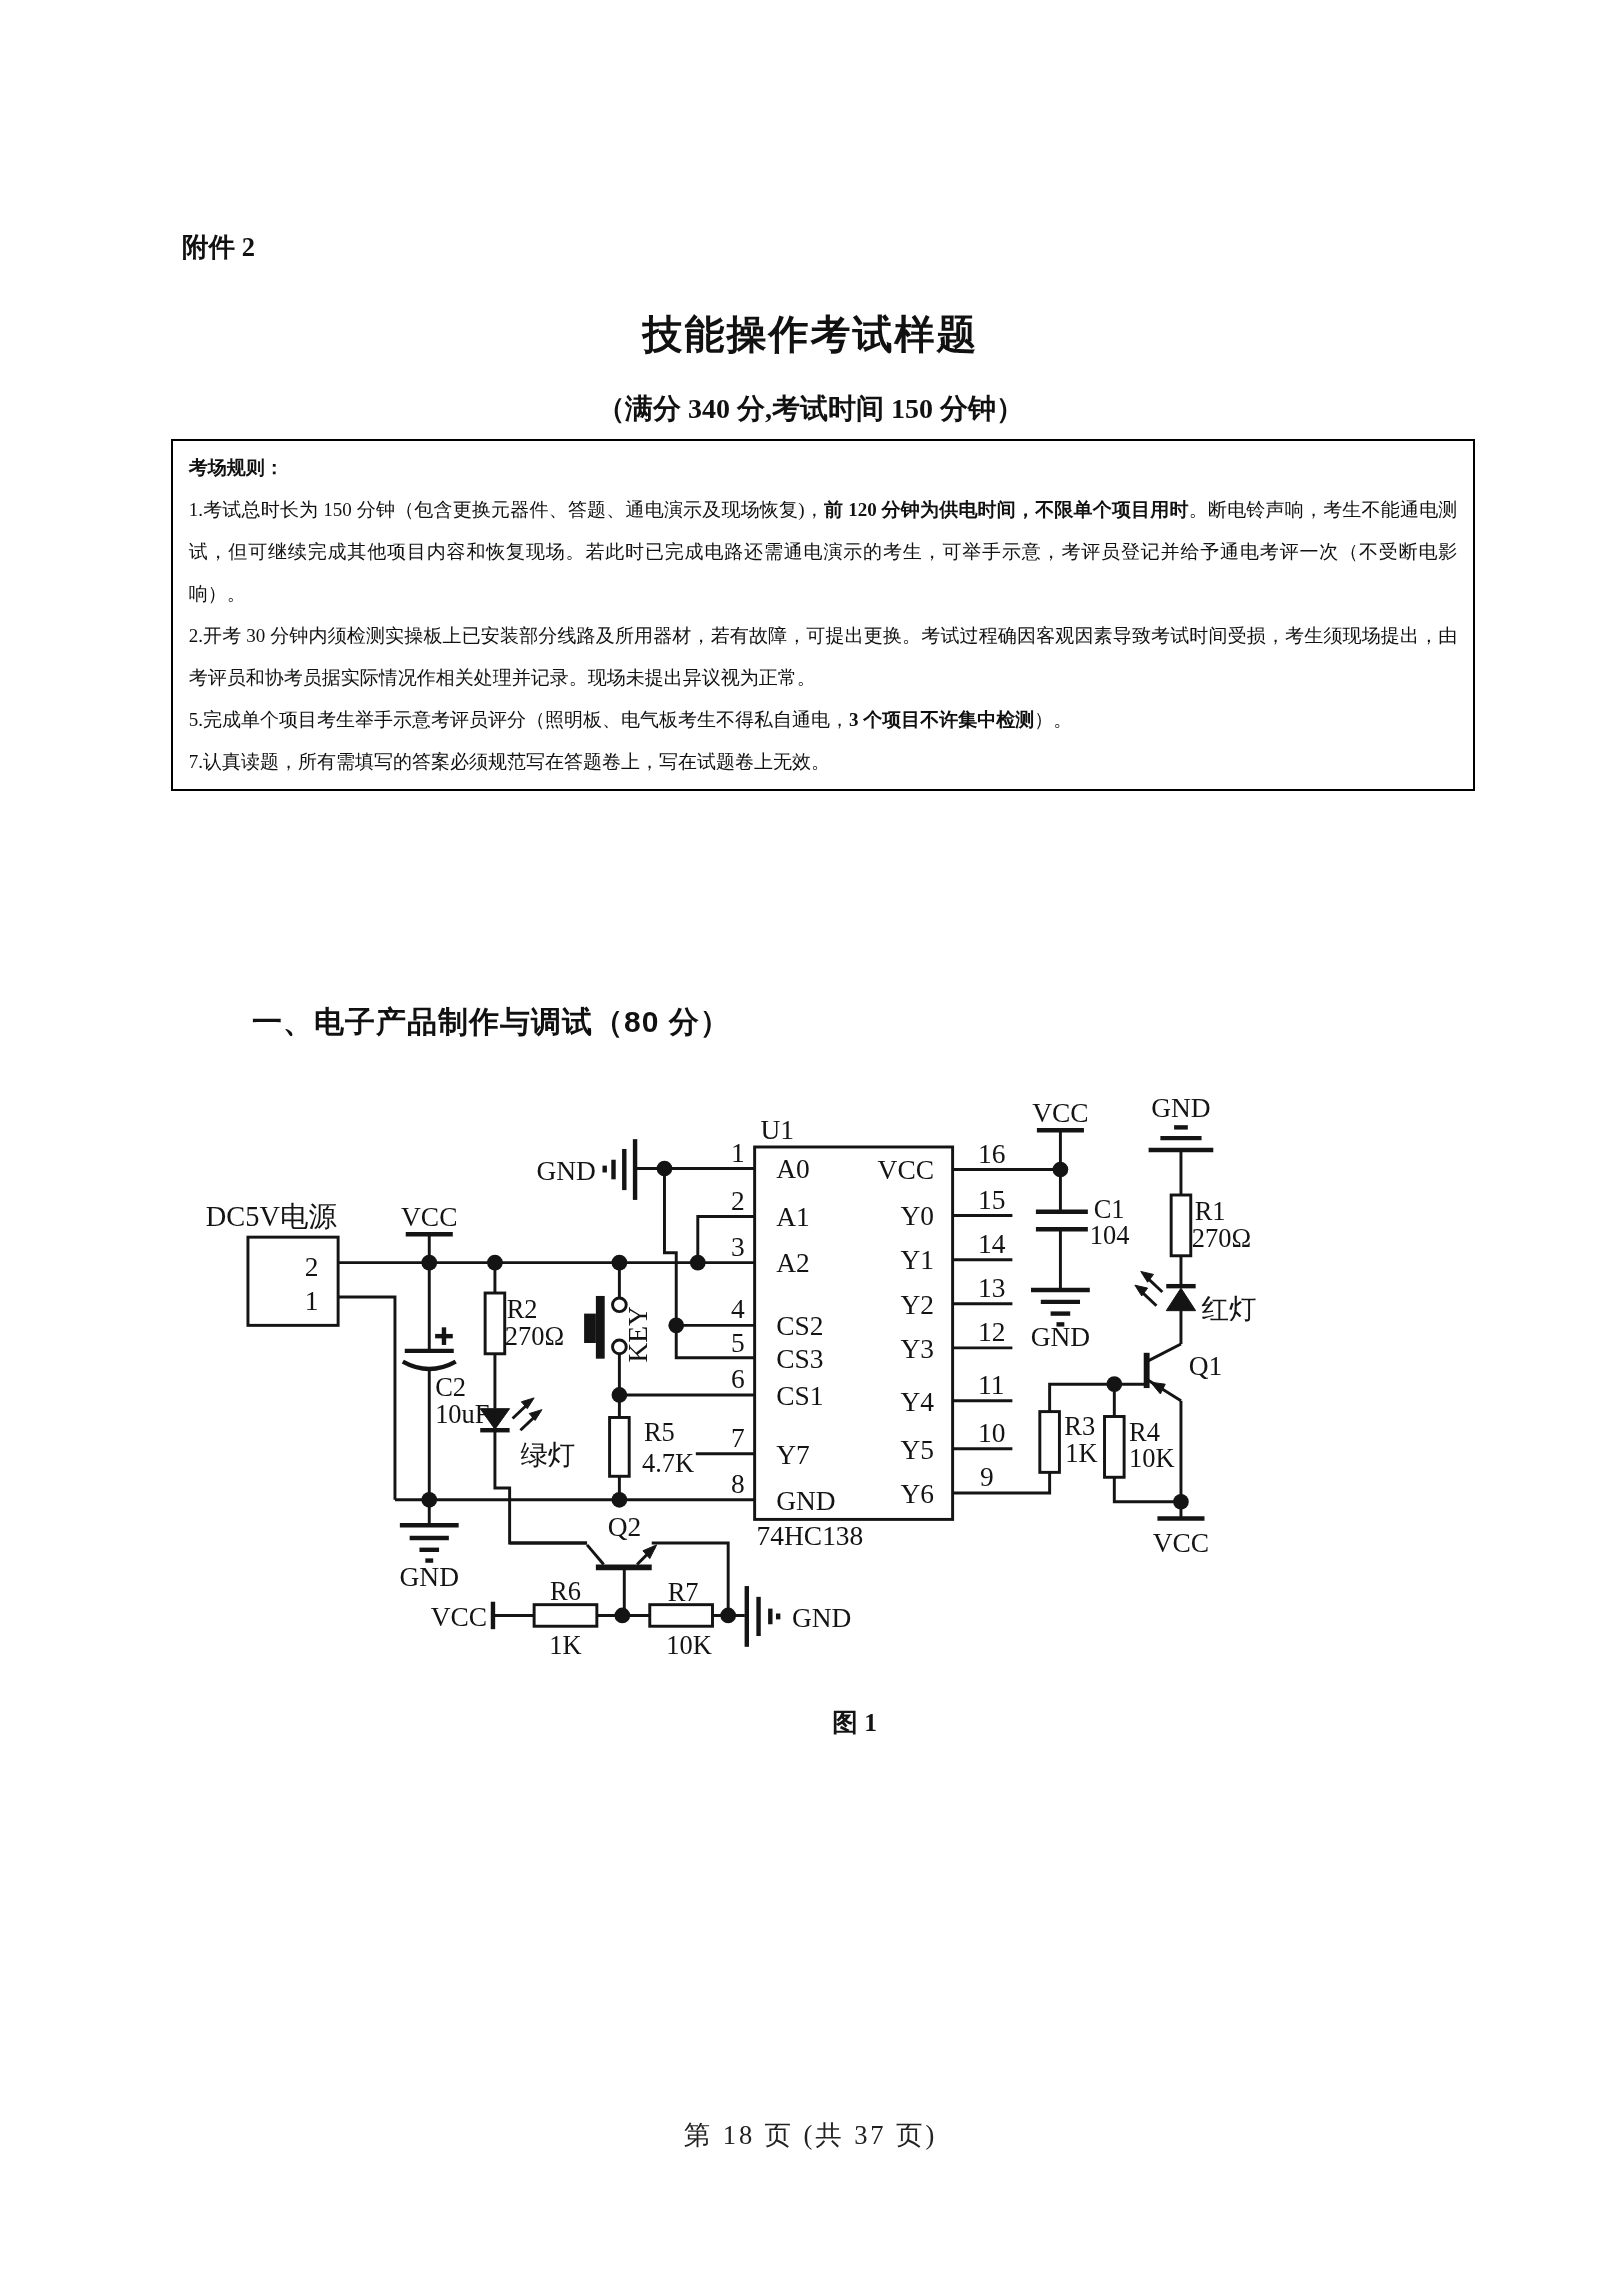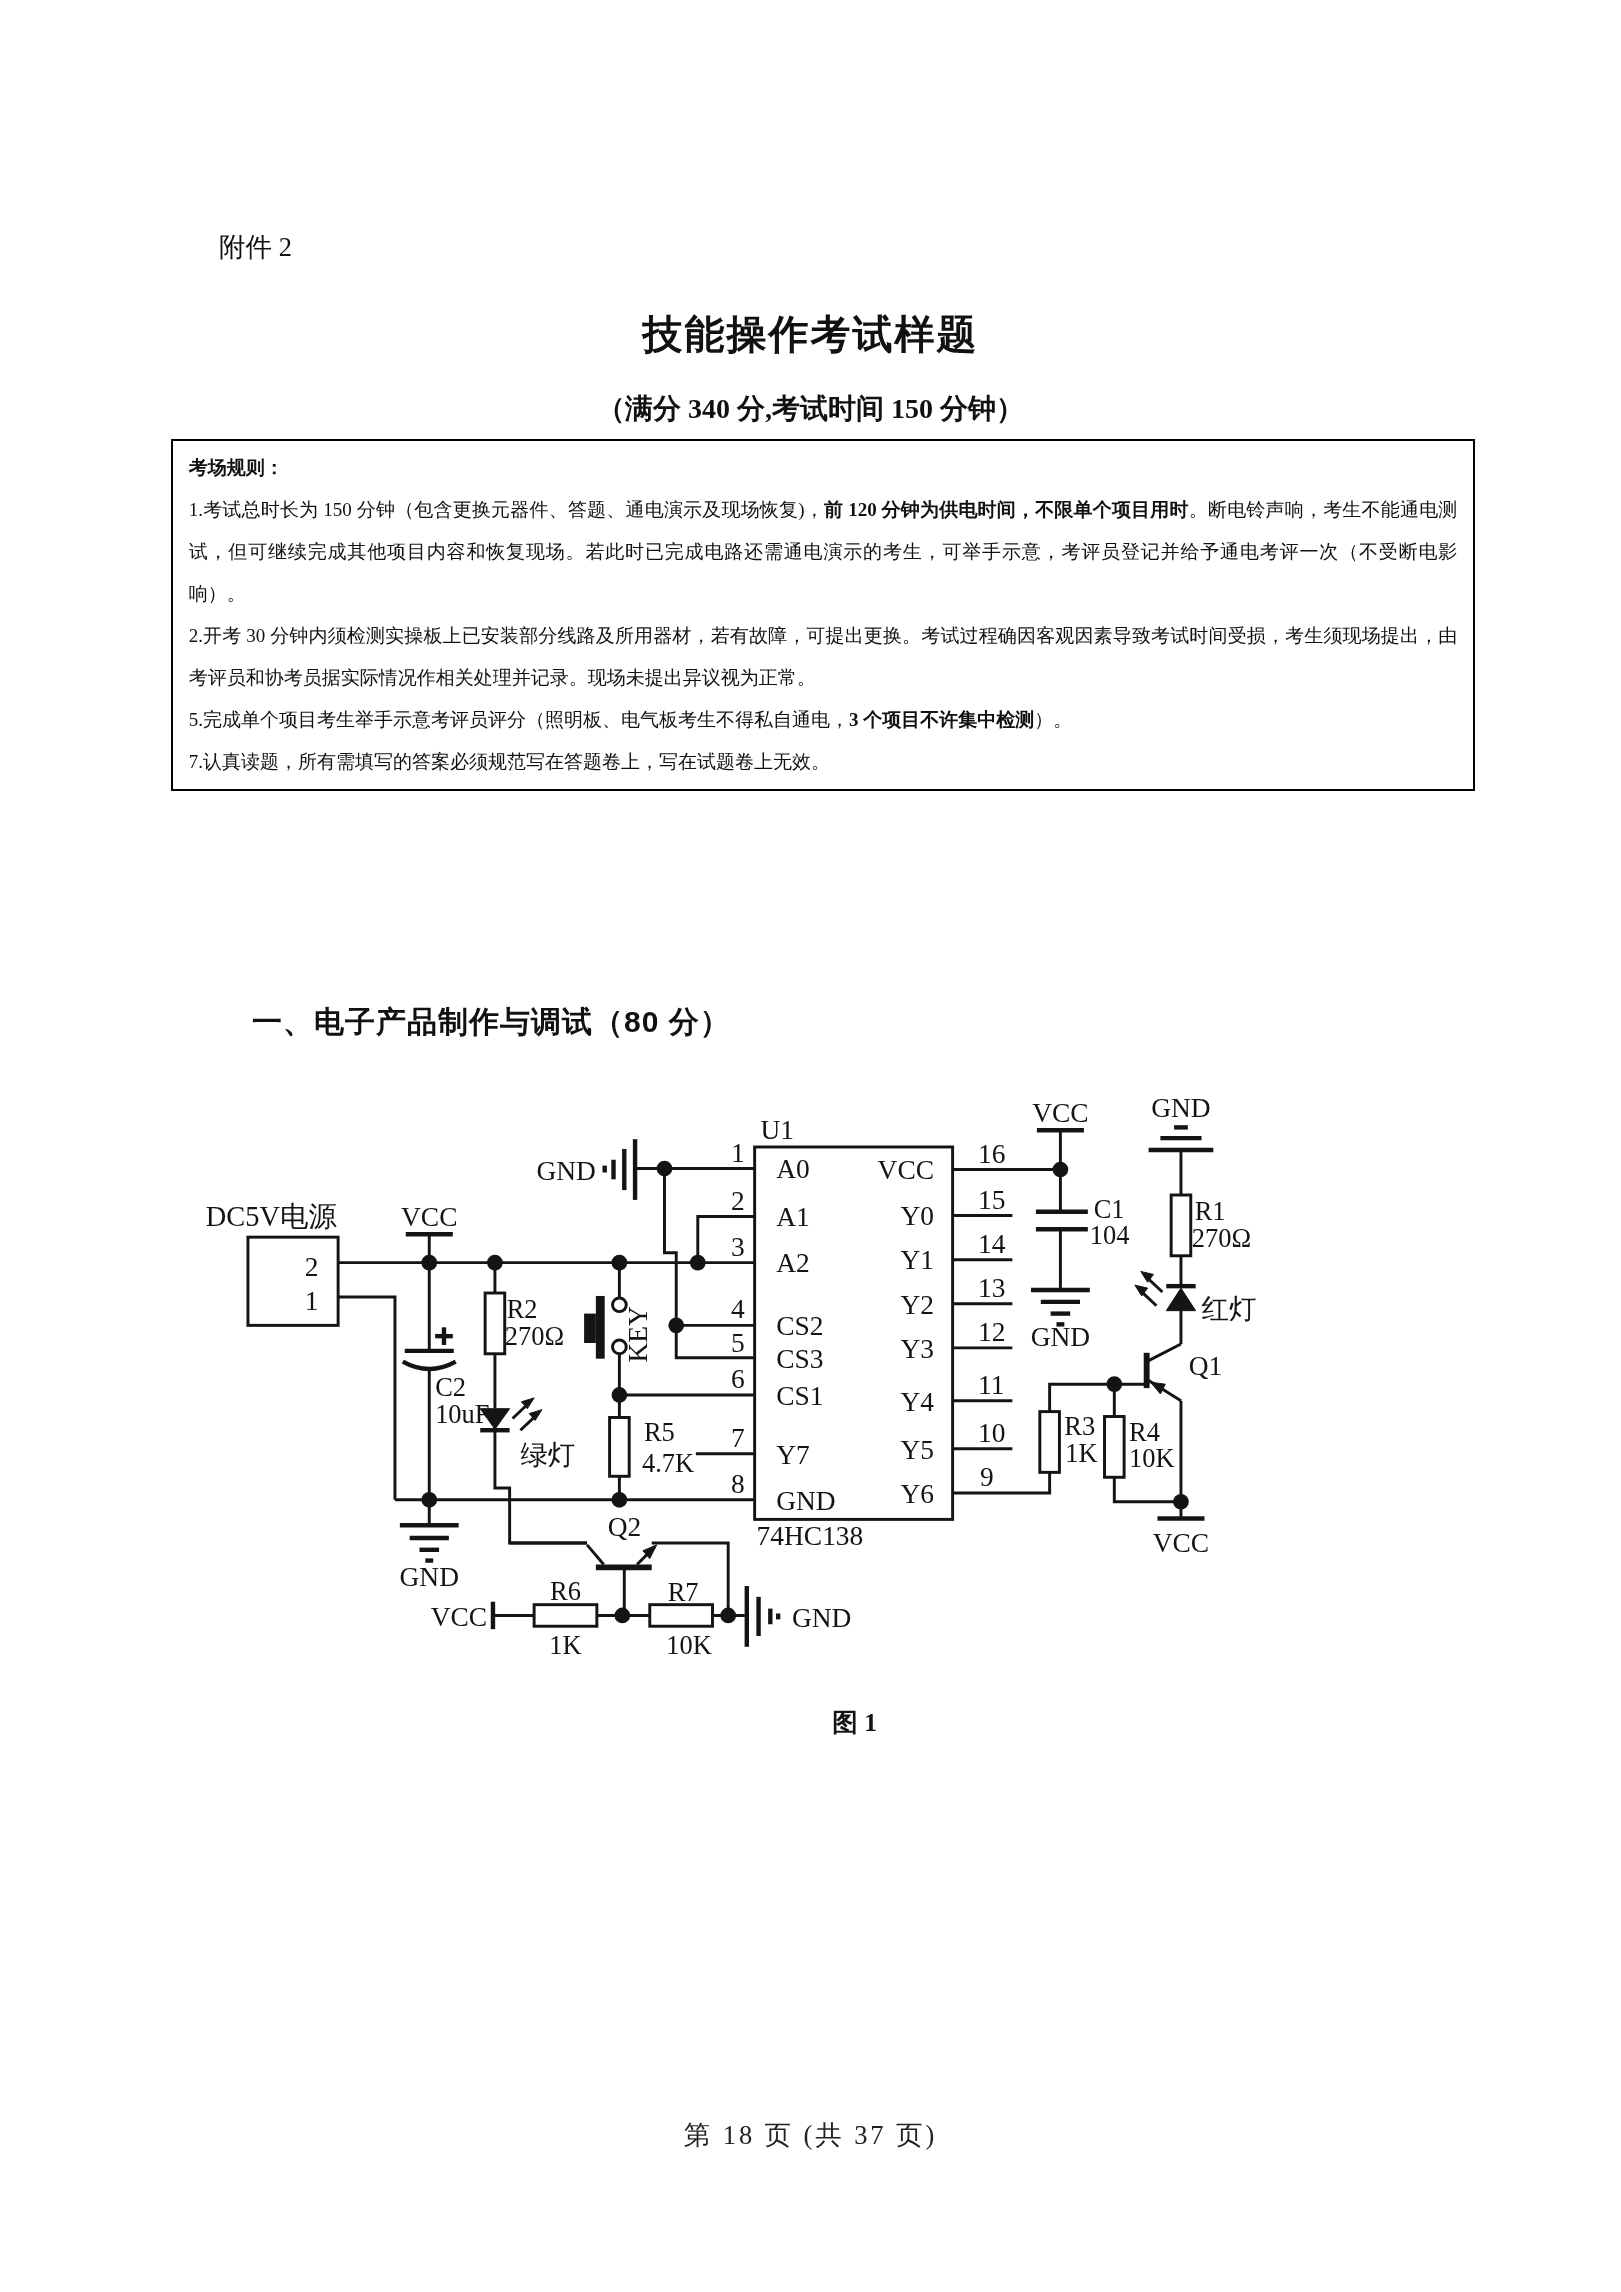--- a/index.html
+++ b/index.html
@@ -1,19 +1,19 @@
 <!DOCTYPE html>
 <html><head>
 <meta charset="utf-8">
 <style>
   html,body{margin:0;padding:0;background:#ffffff;}
   .page{position:relative;width:1621px;height:2293px;background:#ffffff;margin:0 auto;overflow:hidden;
         font-family:"Liberation Serif",serif;color:#111;}
   .abs{position:absolute;}
-  .attachment{left:182px;top:229px;font-size:26.5px;font-weight:normal;margin-left:37px;}
+  .attachment{left:182px;top:229px;font-size:26.5px;font-weight:bold;}
   .title{left:0;top:307px;width:1621px;text-align:center;font-size:40px;font-weight:bold;
          font-family:"Liberation Sans",sans-serif;letter-spacing:2px;}
   .subtitle{left:0;top:390px;width:1621px;text-align:center;font-size:28px;font-weight:bold;}
   .rules-box{left:171px;top:439px;width:1304px;box-sizing:border-box;border:2.9px solid #000;
              padding:5.9px 15.7px;font-size:19px;line-height:42px;text-align:justify;}
   .rules-box p{margin:0;}
   .rules-heading{font-weight:bold;}
   .rule b{font-weight:bold;}
   .section-heading{left:252px;top:1002px;font-size:30px;font-weight:bold;
                    font-family:"Liberation Sans",sans-serif;letter-spacing:1px;}

